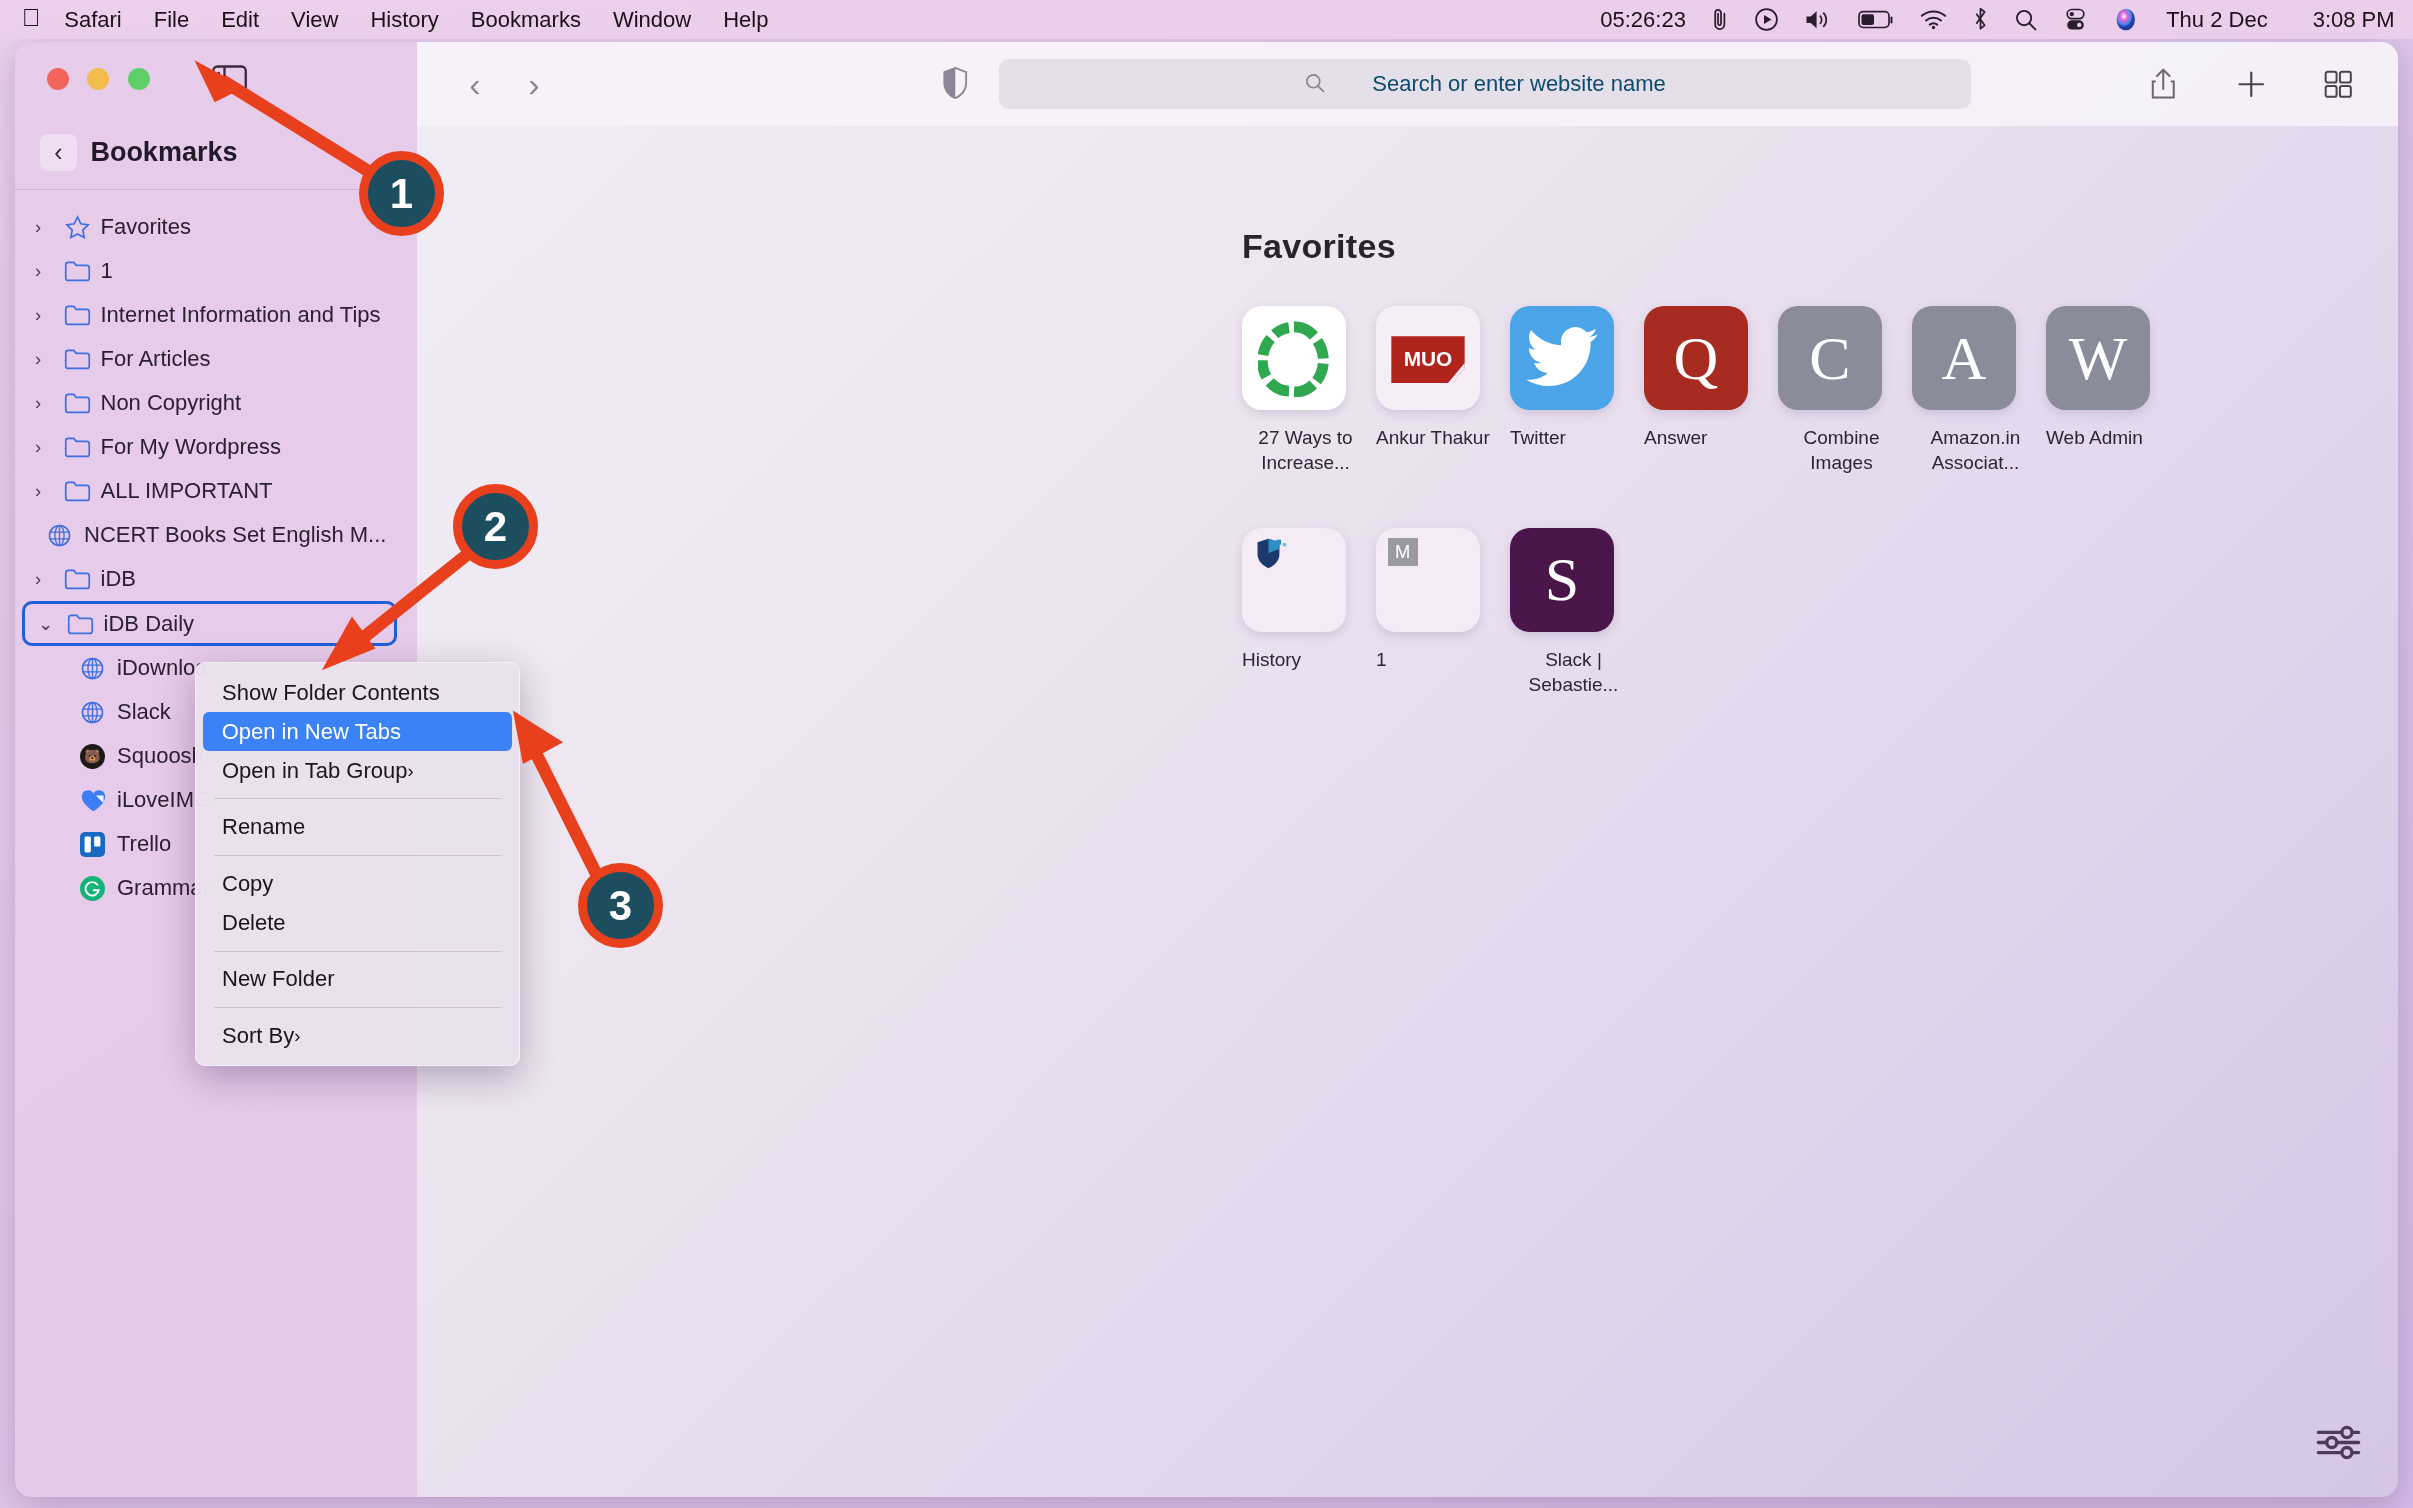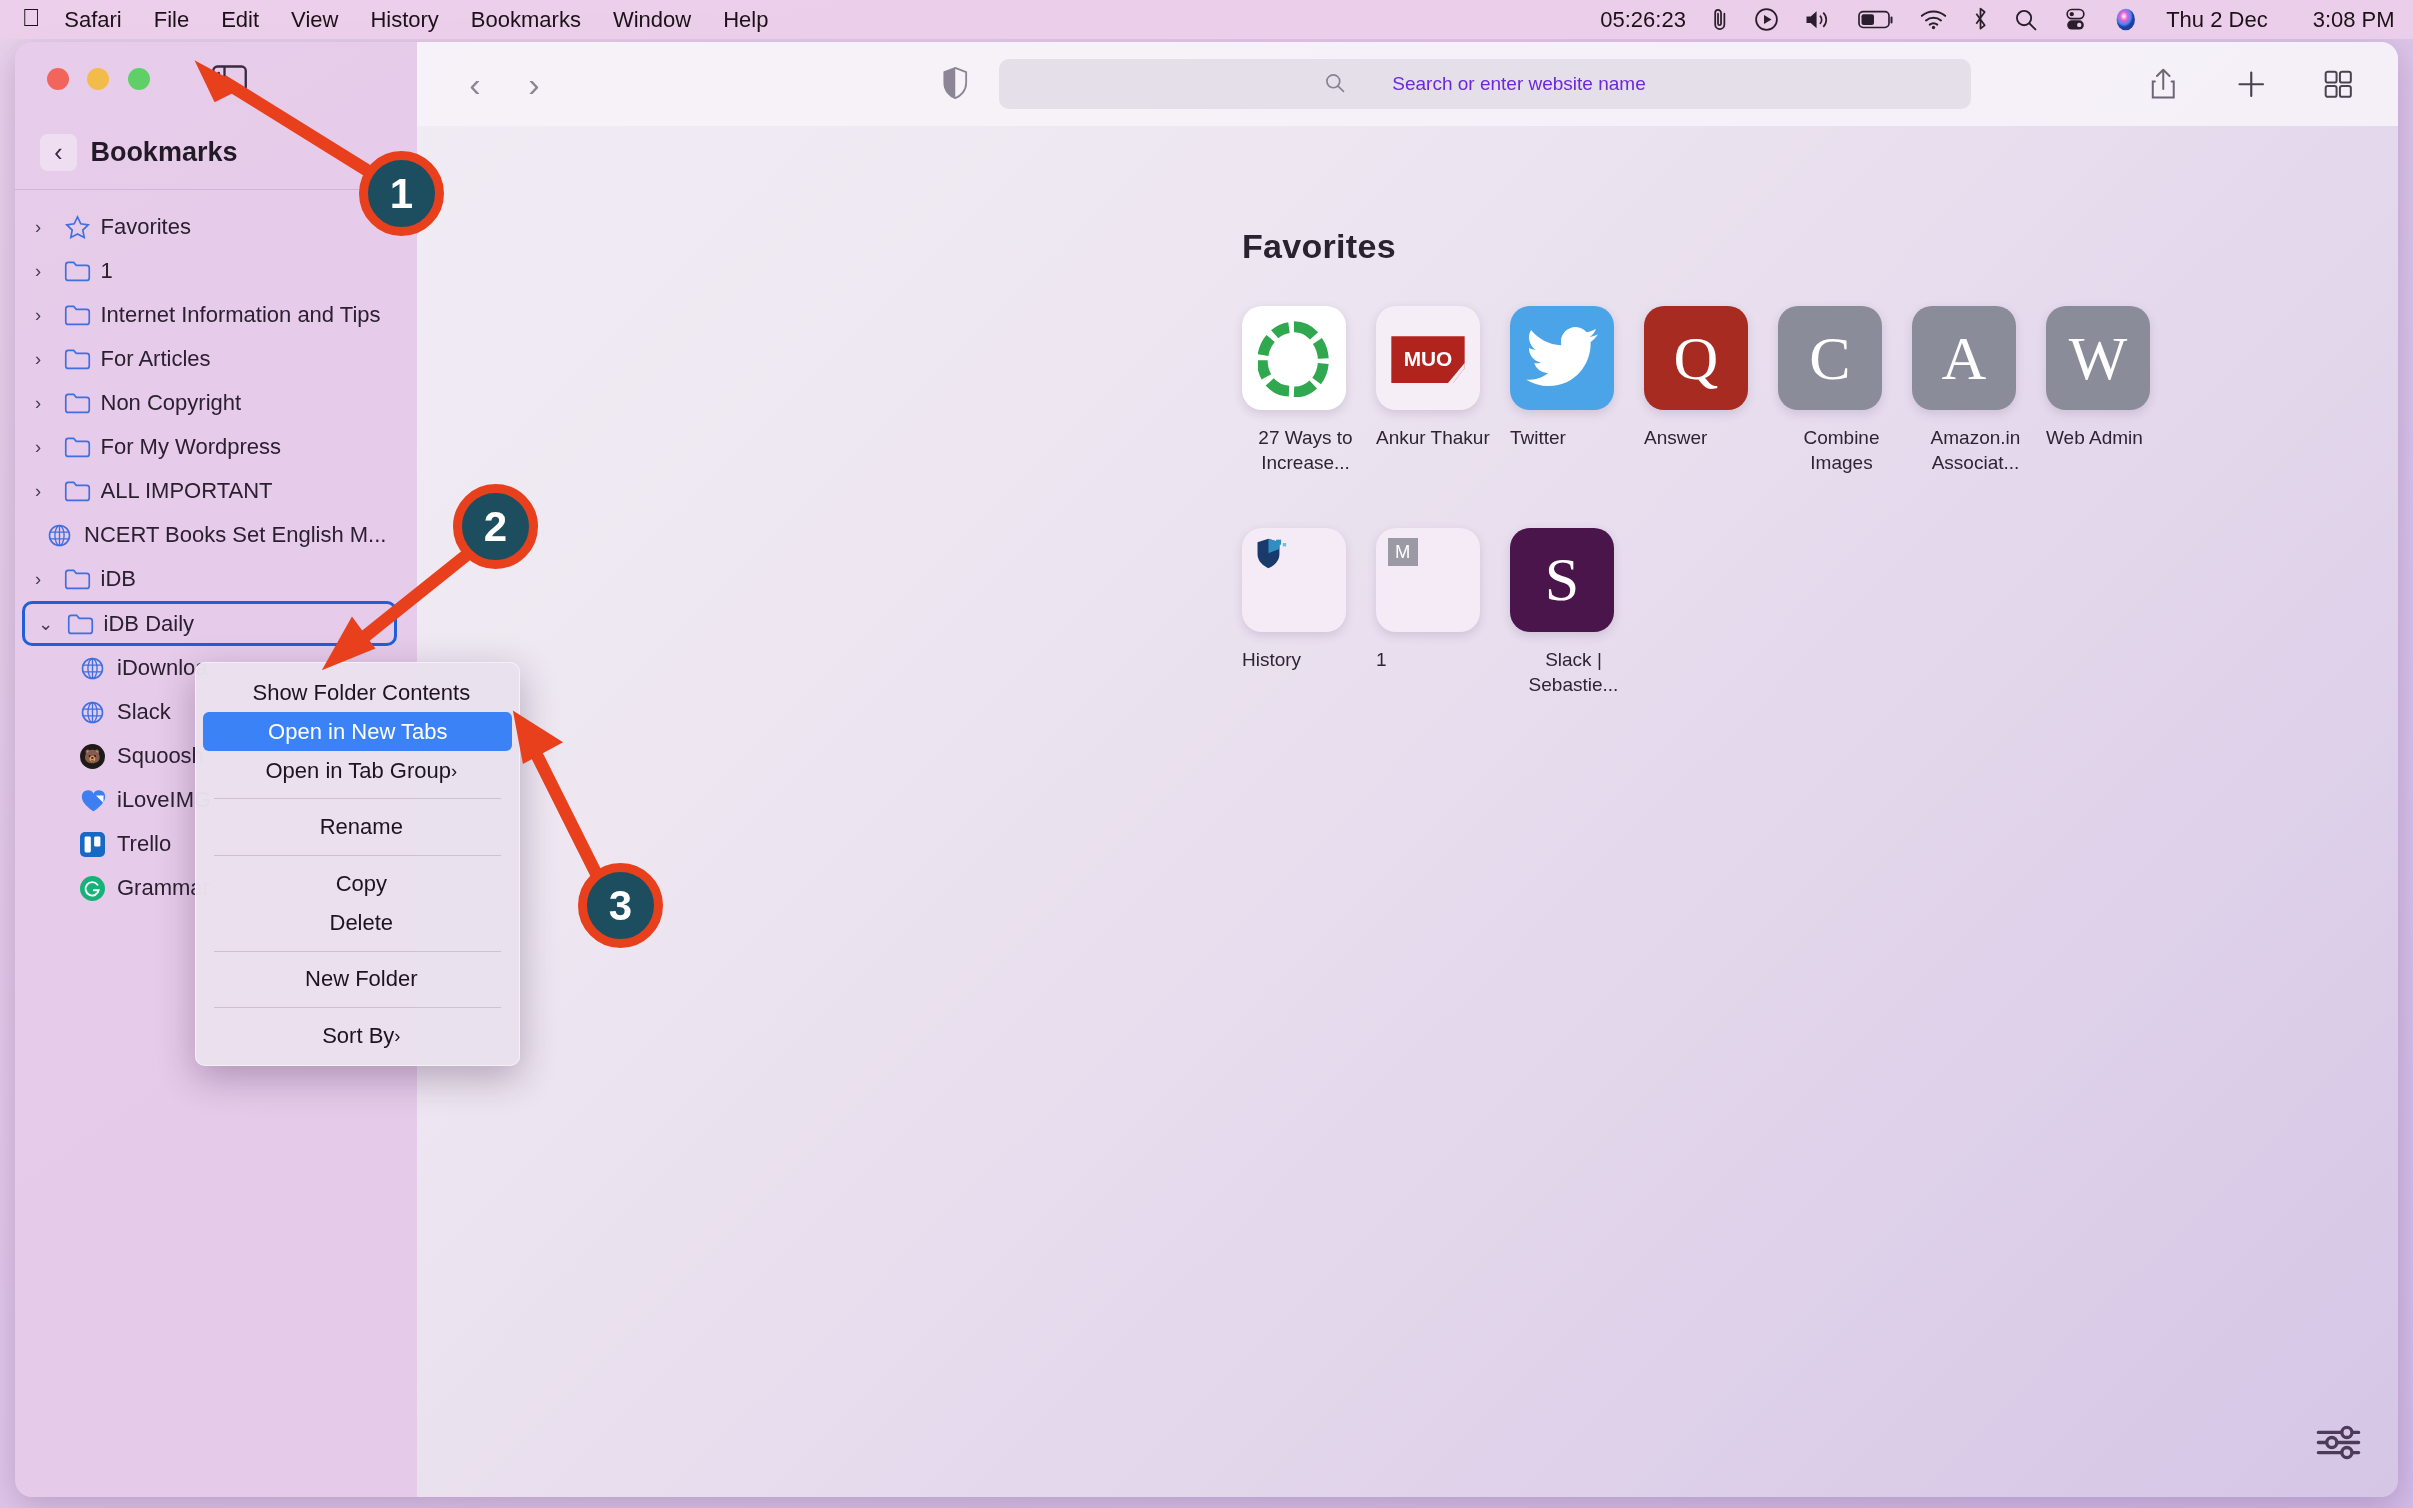--- a/index.html
+++ b/index.html
@@ -102,21 +102,21 @@
   }
   .nav-btn { width: 59px; display: flex; align-items: center; justify-content: center; font-size: 34px; color: #8d8595; }
   .shield { margin-left: 377px; }
   .urlbar {
     flex: 1; height: 50px; border-radius: 10px;
     background: rgba(222,216,228,0.75);
     display: flex; align-items: center; justify-content: center;
     gap: 10px; margin: 0 34px 0 30px;
     max-width: 972px;
   }
-  .urlbar .ph { font-size: 19px; color: #6d28d9; margin-left: 36px; }
+  .urlbar .ph { font-size: 22px; color: #0c4a6e; margin-left: 36px; }
   .tb-right { margin-left: auto; display: flex; align-items: center; gap: 59px; padding-right: 17px; }
   .tb-icon { color: #6d6574; display: flex; align-items: center; justify-content: center; }
 
   
   .fav-section { padding: 101px 0 0 825px; }
   .fav-title { font-size: 34px; font-weight: bold; color: #2b2230; letter-spacing: 0.3px; }
   .fav-grid { display: flex; flex-wrap: wrap; gap: 0; width: 1341px; margin-top: 40px; }
   .fav-item { width: 134px; margin-right: 0; display: flex; flex-direction: column; align-items: flex-start; }
   .fav-tile {
     width: 104px; height: 104px; border-radius: 20px;
@@ -135,21 +135,21 @@
     position: absolute; left: 195px; top: 662px; width: 325px;
     background: rgba(234,224,238,0.98);
     border-radius: 10px;
     box-shadow: 0 11.7px 37px rgba(60,30,70,.32);
     padding: 10px 0; z-index: 80;
     border: 0.8px solid rgba(255,255,255,0.5);
   }
   .ctx-item {
     height: 39px; display: flex; align-items: center;
     padding: 0 18.4px 0 26px; font-size: 22px; color: #1d141f;
-    justify-content: center;
+    justify-content: flex-start;
   }
   .ctx-item.active { background: #3b82f6; color: #fff; margin: 0 6.7px; border-radius: 5.9px; padding-left: 19px; }
   .ctx-sep { height: 0.8px; background: rgba(80,50,90,0.18); margin: 8.4px 18.4px; }
   .ctx-arrow { font-size: 18.4px; }
 
   
   .callout {
     position: absolute; border-radius: 50%;
     background: #1c4e60; border: 9.2px solid #e8401c;
     display: flex; align-items: center; justify-content: center;

